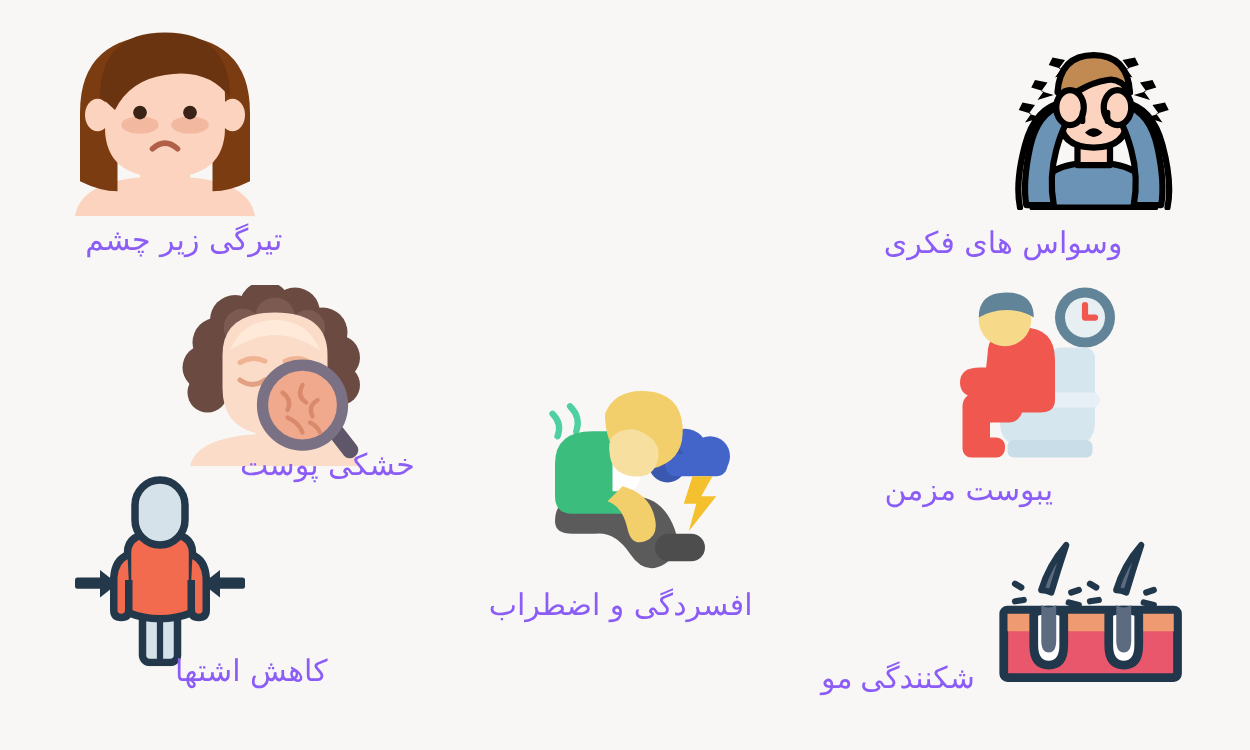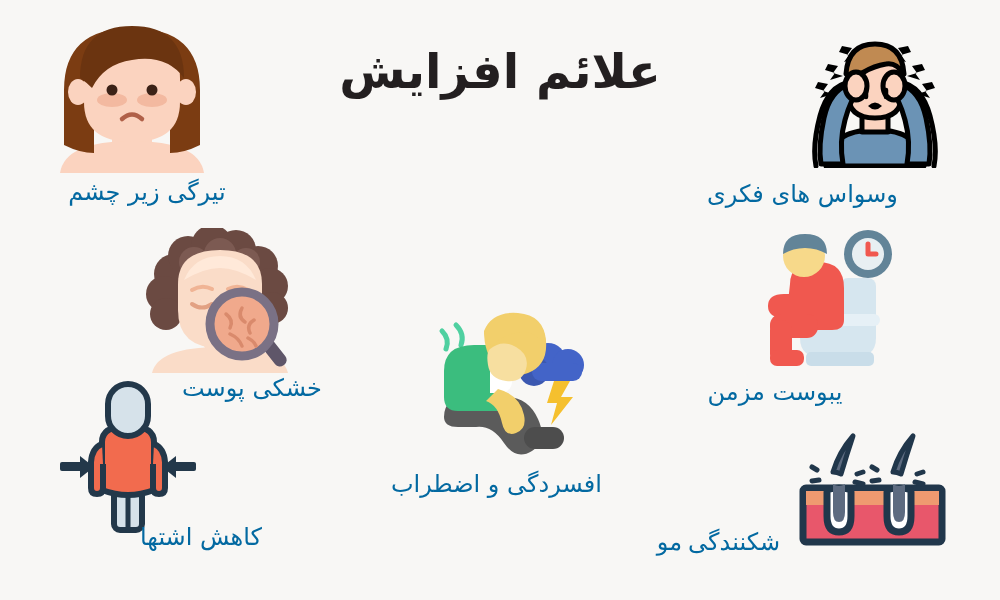--- a/index.html
+++ b/index.html
@@ -28,59 +28,58 @@
     font-size: 48px;
     line-height: 1.22;
     font-weight: 700;
     color: #231f20;
     direction: rtl;
     letter-spacing: 0px;
   }
   .label {
     position: absolute;
     font-size: 24px;
-    color: #0369a1;
+    color: #8b5cf6;
     direction: rtl;
     white-space: nowrap;
     font-weight: 400;
   }
   .icon-wrap {
     position: absolute;
   }
   .icon-wrap svg { display: block; }
 
   
   #item-dark-circles .icon-wrap { left: 42px;  top: 18px;  }
   #item-dark-circles .label     { left: 52px;  top: 178px; width: 190px; text-align: center; }
 
   #item-obsessive .icon-wrap    { left: 800px; top: 28px;  }
   #item-obsessive .label        { left: 700px; top: 180px; width: 205px; text-align: center; }
 
   #item-dry-skin .icon-wrap     { left: 138px; top: 228px; }
-  #item-dry-skin .label         { left: 182px; top: 374px; width: 160px; text-align: left; }
+  #item-dry-skin .label         { left: 182px; top: 358px; width: 160px; text-align: center; }
 
   #item-constipation .icon-wrap { left: 748px; top: 222px; }
   #item-constipation .label     { left: 700px; top: 378px; width: 150px; text-align: center; }
 
   #item-depression .icon-wrap   { left: 428px; top: 305px; }
   #item-depression .label       { left: 392px; top: 470px; width: 210px; text-align: center; }
 
   #item-appetite .icon-wrap     { left: 58px;  top: 378px; }
   #item-appetite .label         { left: 140px; top: 523px; width: 150px; text-align: left; }
 
   #item-hair .icon-wrap         { left: 795px; top: 432px; }
   #item-hair .label             { left: 650px; top: 528px; width: 130px; text-align: right; font-family: Liberation Serif, serif; }
 </style>
 </head>
 <body>
 
 <div id="poster">
 
   <div class="title">
-    <div>علائم افزایش</div>
   </div>
 
   <div id="item-dark-circles">
     <div class="icon-wrap">
       <svg width="180" height="155" viewBox="0 0 180 155">
 
         <path d="M18 155 q5 -32 72 -32 q67 0 72 32 z" fill="#fbd3bf"></path>
 
         <rect x="70" y="98" width="40" height="32" rx="6" fill="#fbd3bf"></rect>
 

